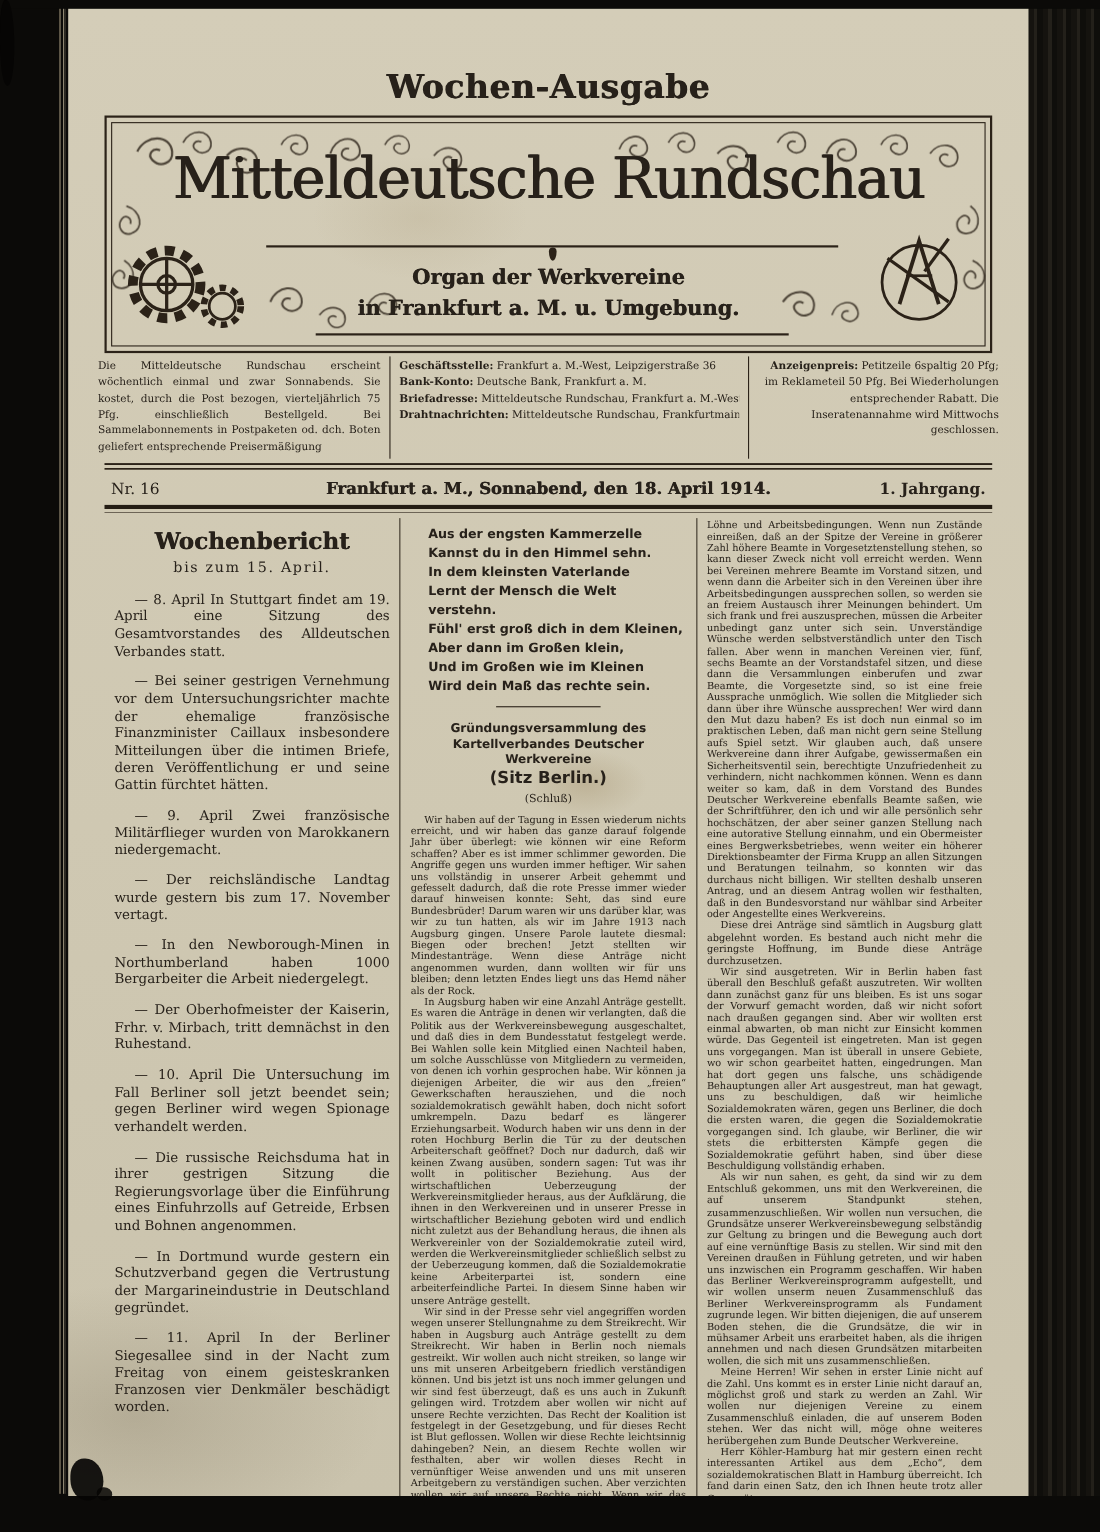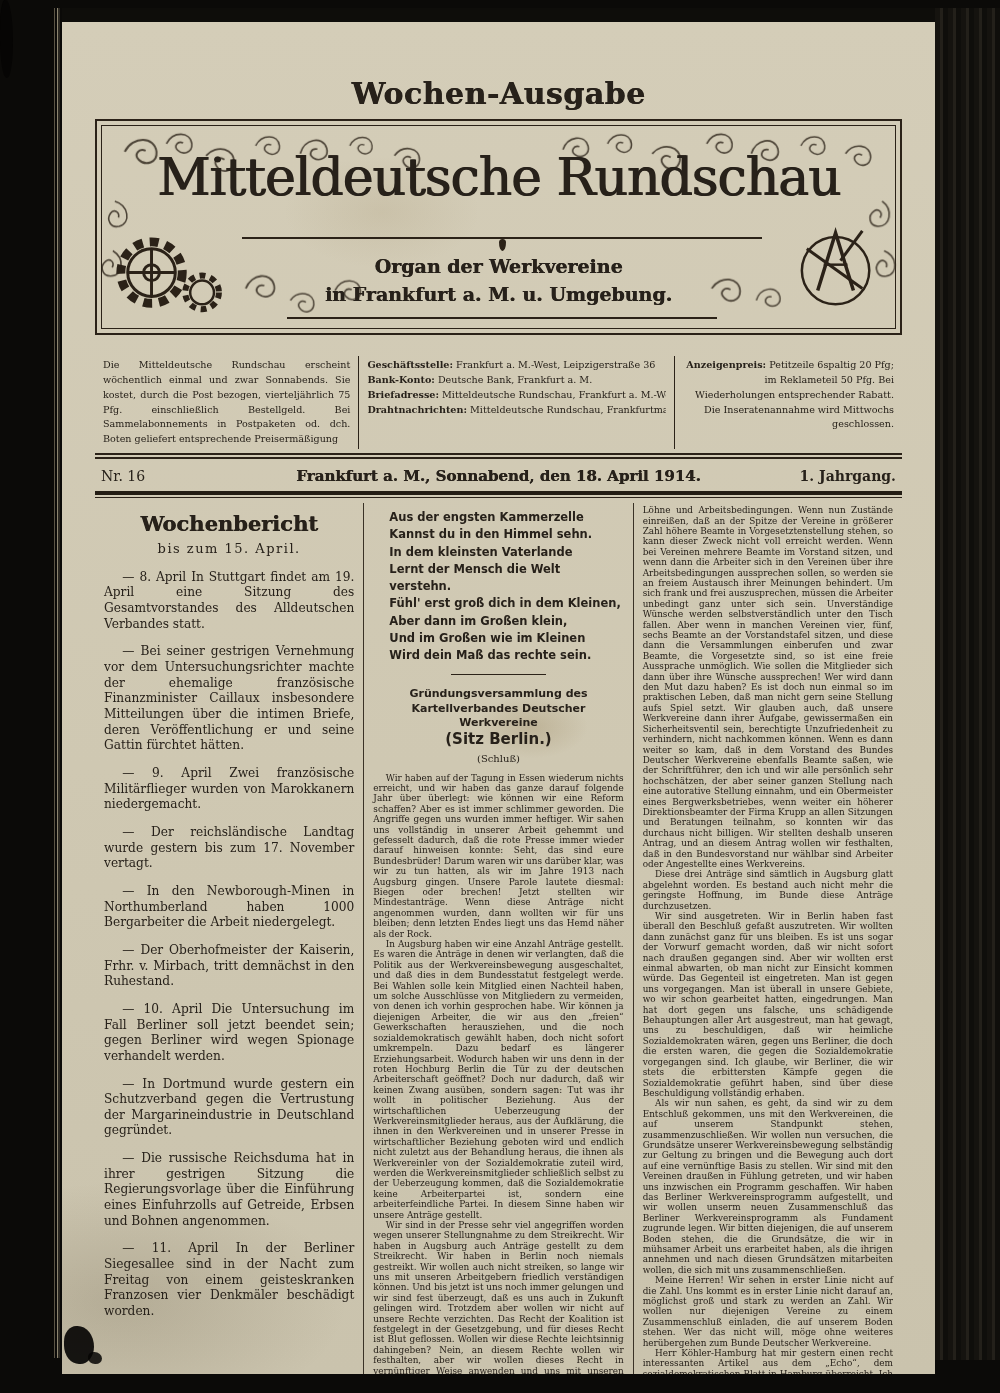--- a/index.html
+++ b/index.html
@@ -15,21 +15,21 @@
     background:repeating-linear-gradient(90deg,#15130f 0 5px,#23201a 5px 8px,#0f0e0b 8px 13px);}
   .edge-top{position:absolute;left:0;top:0;width:100%;height:8px;background:#0b0a08;}
   .edge-bottom{position:absolute;left:0;bottom:0;width:100%;height:33px;background:#0b0a08;}
   .edge-mark{position:absolute;background:#060504;border-radius:45% 60% 50% 55%;}
   .m1{left:0;top:742;width:11px;height:62px;}
   .m2{left:0;top:996;width:13px;height:78px;}
   .m3{left:64px;top:1326px;width:30px;height:38px;opacity:.92;}
   .m4{left:88px;top:1352px;width:14px;height:12px;opacity:.85;}
 
   
-  .sheet{position:absolute;left:62px;top:22px;width:873px;height:1352px;overflow:hidden;
+  .sheet{position:absolute;left:62px;top:8px;width:873px;height:1352px;overflow:hidden;
     background:
       radial-gradient(ellipse 80px 45px at 470px 705px, rgba(146,124,82,.28), transparent 70%),
       radial-gradient(ellipse 140px 80px at 320px 190px, rgba(150,130,90,.14), transparent 70%),
       radial-gradient(ellipse 300px 160px at 60px 1280px, rgba(90,78,55,.20), transparent 75%),
       linear-gradient(180deg,#d4cdb8,#cfc8b2 55%,#cac3ad);}
   .edition{ text-align:center;padding-top:54px;font-size:30px;font-weight:bold;letter-spacing:.5px;
     text-shadow:.6px 0 0 currentColor;}
 
   
   .masthead-box{margin:8px 33px 0;height:212px;border:2px solid #2b2218;outline:1px solid #2b2218;outline-offset:-7px;position:relative;}
@@ -37,21 +37,21 @@
   .mh-title{position:absolute;left:0;right:0;top:26px;text-align:center;font-size:52px;font-weight:normal;
     letter-spacing:-1px;text-shadow:1.2px 0 0 currentColor;}
   .mh-divider{position:absolute;left:145px;top:116px;width:520px;border-top:2.5px solid #2b2218;}
   .mh-divider::after{content:"";position:absolute;left:50%;top:0;width:7px;height:12px;margin-left:-3px;
     background:#2b2218;border-radius:50% 50% 50% 50%/30% 30% 70% 70%;}
   .mh-sub{position:absolute;left:0;right:0;top:132px;text-align:center;font-weight:bold;font-size:19px;line-height:1.45;
     text-shadow:.5px 0 0 currentColor;}
   .mh-subrule{position:absolute;left:190px;top:196px;width:430px;border-top:2px solid #2b2218;}
 
   
-  .info-row{margin:0 33px;display:flex;padding:21px 0 4px;}
+  .info-row{margin:0 19px;display:flex;padding:3px 0 4px;}
   .info-col{font-size:9.6px;line-height:1.55;padding:2px 8px;text-align:justify;}
   .info-col.c1{width:34%;}
   .info-col.c2{width:37%;border-left:1px solid #2b2218;border-right:1px solid #2b2218;text-align:left;}
   .info-col.c3{width:29%;text-align:right;}
   .info-line{white-space:nowrap;overflow:hidden;}
   .rule-thin-thick{margin:0 33px;height:6px;background:linear-gradient(180deg,#2b2218 0 2px,transparent 2px 4px,#2b2218 4px 5px);}
   .date-row{margin:0 33px;display:flex;align-items:baseline;padding:8px 6px 6px;}
   .date-issue{width:18%;font-size:14px;}
   .date-center{flex:1;text-align:center;font-weight:bold;font-size:15px;text-shadow:.4px 0 0 currentColor;}
   .date-vol{width:18%;text-align:right;font-weight:bold;font-size:14px;}
@@ -171,22 +171,22 @@
     <div class="col col1">
       <div class="col1-heading">Wochenbericht</div>
       <div class="col1-sub">bis zum 15. April.</div>
       <p class="news-item">— 8. April In Stuttgart findet am 19. April eine Sitzung des Gesamtvorstandes des Alldeutschen Verbandes statt.</p>
       <p class="news-item">— Bei seiner gestrigen Vernehmung vor dem Untersuchungsrichter machte der ehemalige französische Finanzminister Caillaux insbesondere Mitteilungen über die intimen Briefe, deren Veröffentlichung er und seine Gattin fürchtet hätten.</p>
       <p class="news-item">— 9. April Zwei französische Militärflieger wurden von Marokkanern niedergemacht.</p>
       <p class="news-item">— Der reichsländische Landtag wurde gestern bis zum 17. November vertagt.</p>
       <p class="news-item">— In den Newborough-Minen in Northumberland haben 1000 Bergarbeiter die Arbeit niedergelegt.</p>
       <p class="news-item">— Der Oberhofmeister der Kaiserin, Frhr. v. Mirbach, tritt demnächst in den Ruhestand.</p>
       <p class="news-item">— 10. April Die Untersuchung im Fall Berliner soll jetzt beendet sein; gegen Berliner wird wegen Spionage verhandelt werden.</p>
+      <p class="news-item">— Die russische Reichsduma hat in ihrer gestrigen Sitzung die Regierungsvorlage über die Einführung eines Einfuhrzolls auf Getreide, Erbsen und Bohnen angenommen.</p>
       <p class="news-item">— In Dortmund wurde gestern ein Schutzverband gegen die Vertrustung der Margarineindustrie in Deutschland gegründet.</p>
-      <p class="news-item">— Die russische Reichsduma hat in ihrer gestrigen Sitzung die Regierungsvorlage über die Einführung eines Einfuhrzolls auf Getreide, Erbsen und Bohnen angenommen.</p>
       <p class="news-item">— 11. April In der Berliner Siegesallee sind in der Nacht zum Freitag von einem geisteskranken Franzosen vier Denkmäler beschädigt worden.</p>
 
     </div>
 
     <div class="col dense">
       <div class="poem">
         <div>Aus der engsten Kammerzelle</div>
         <div>Kannst du in den Himmel sehn.</div>
         <div>In dem kleinsten Vaterlande</div>
         <div>Lernt der Mensch die Welt verstehn.</div>

